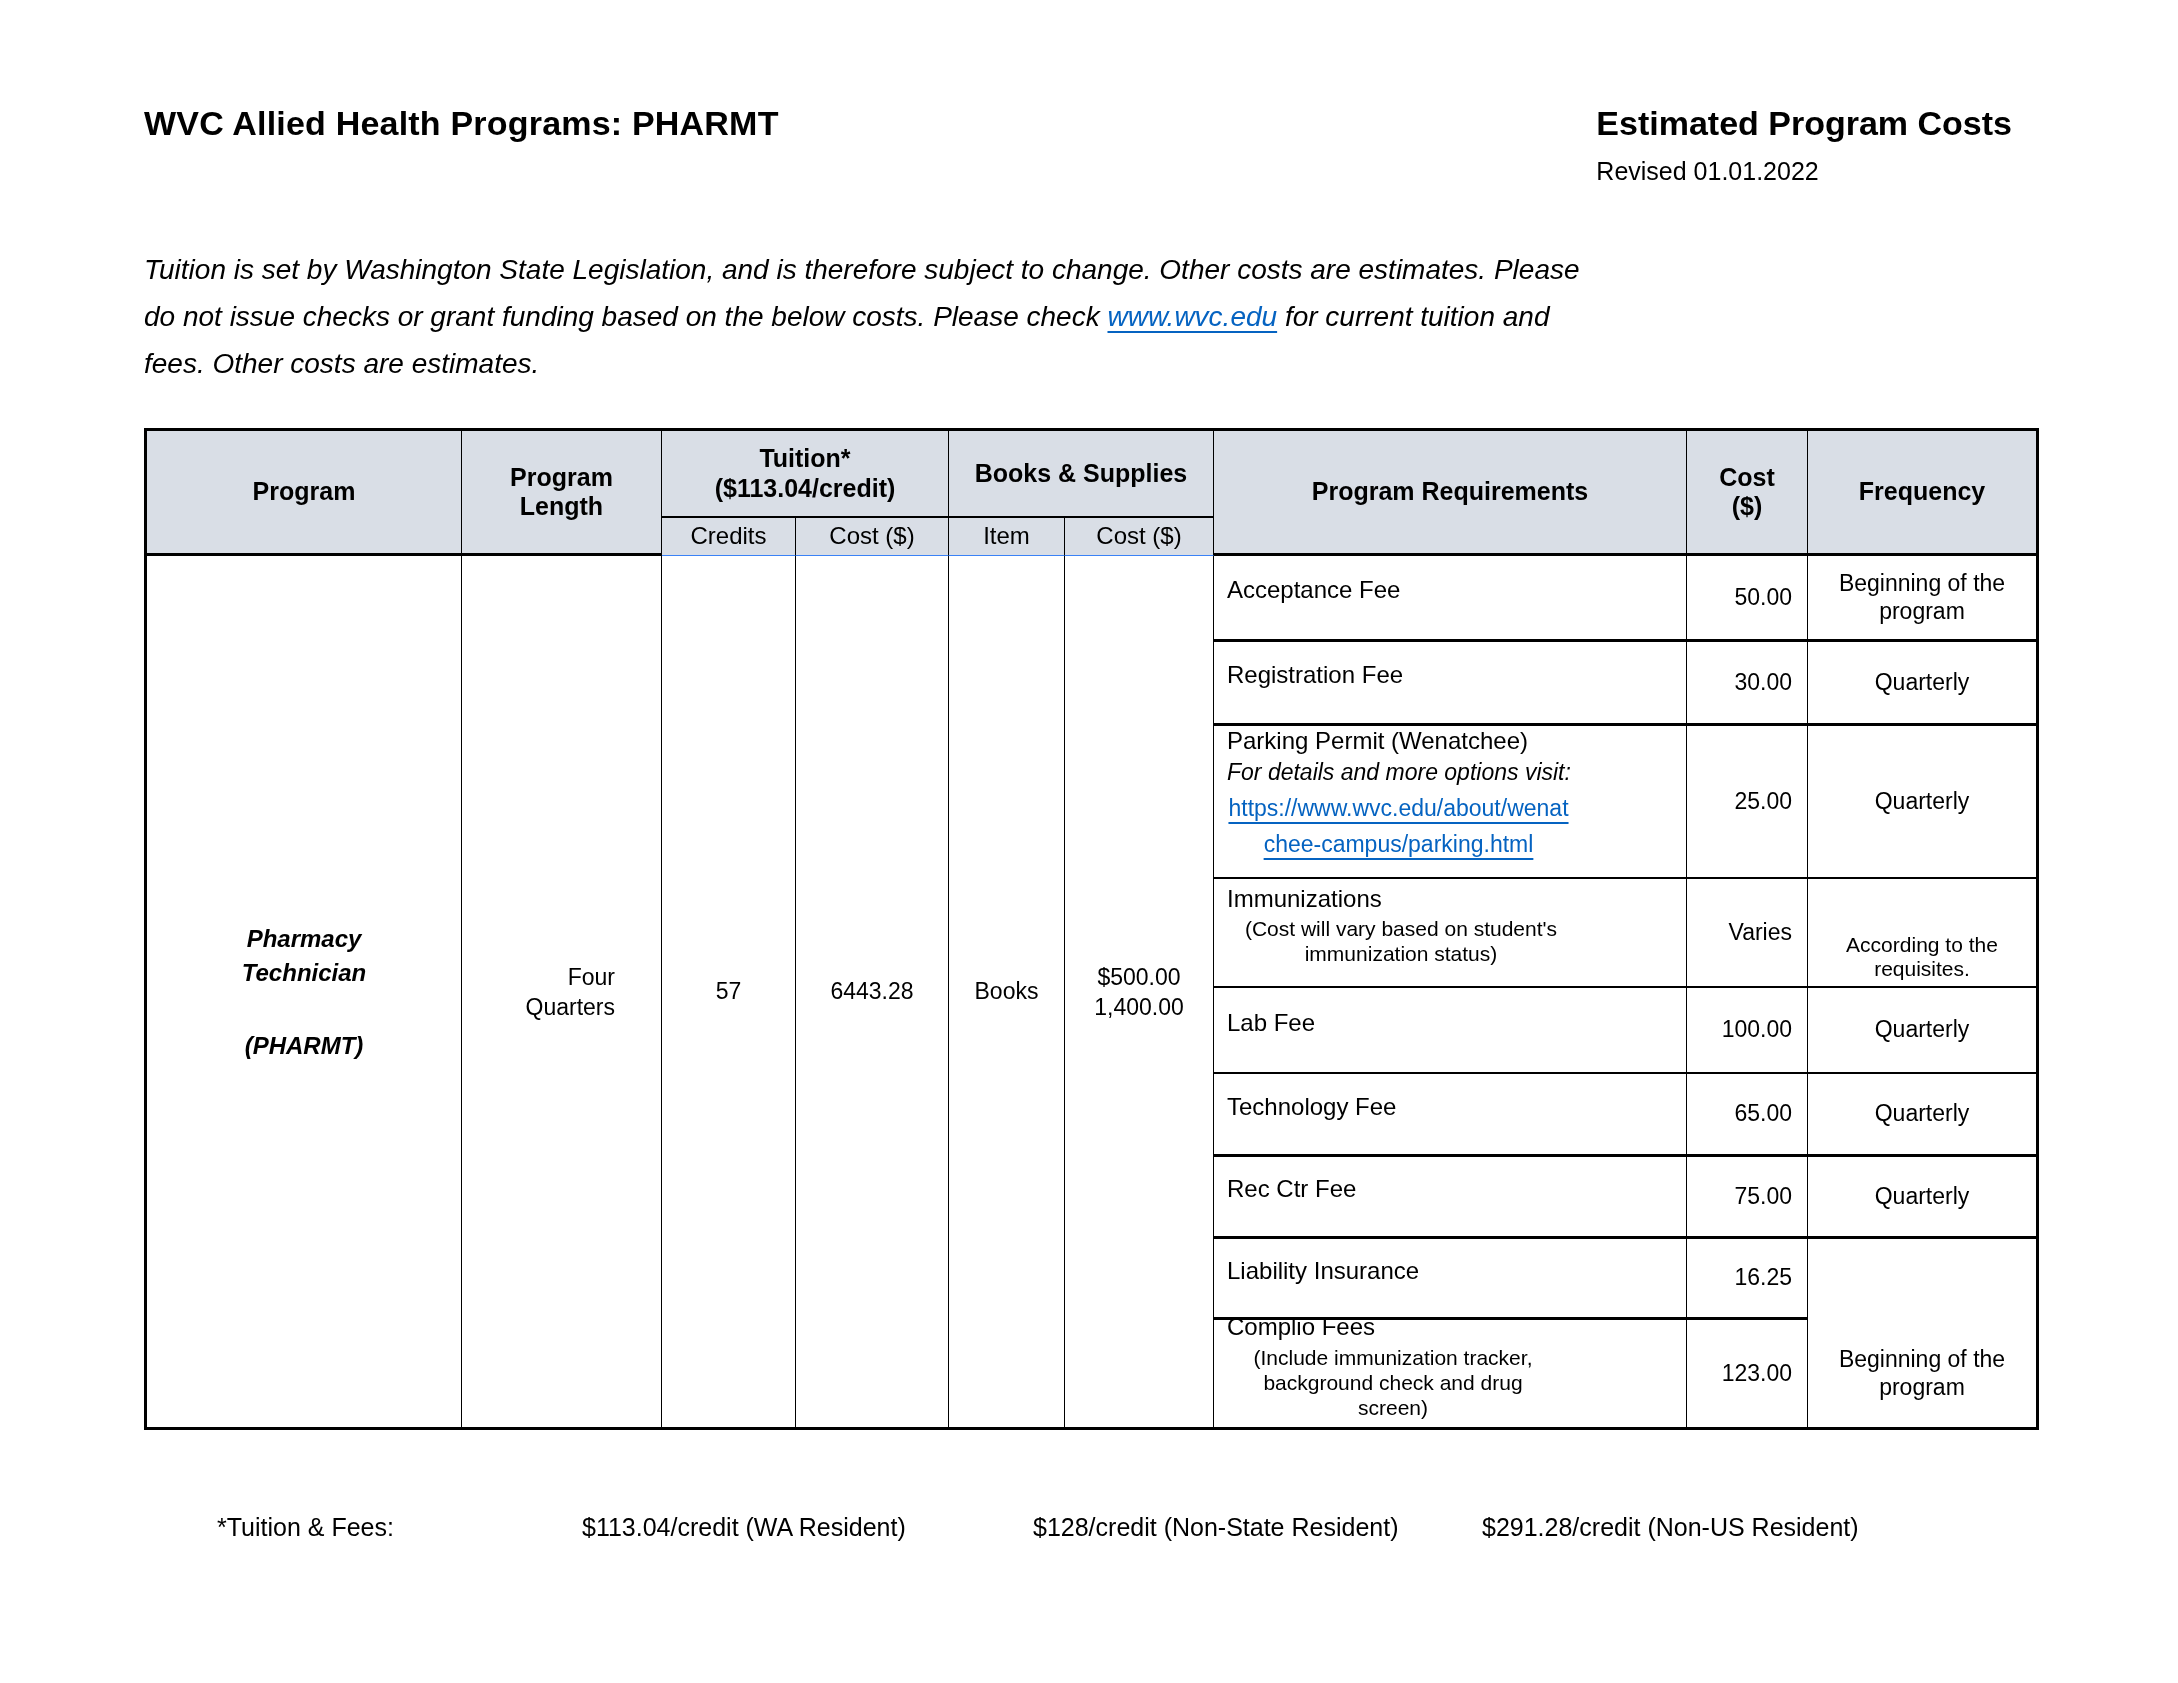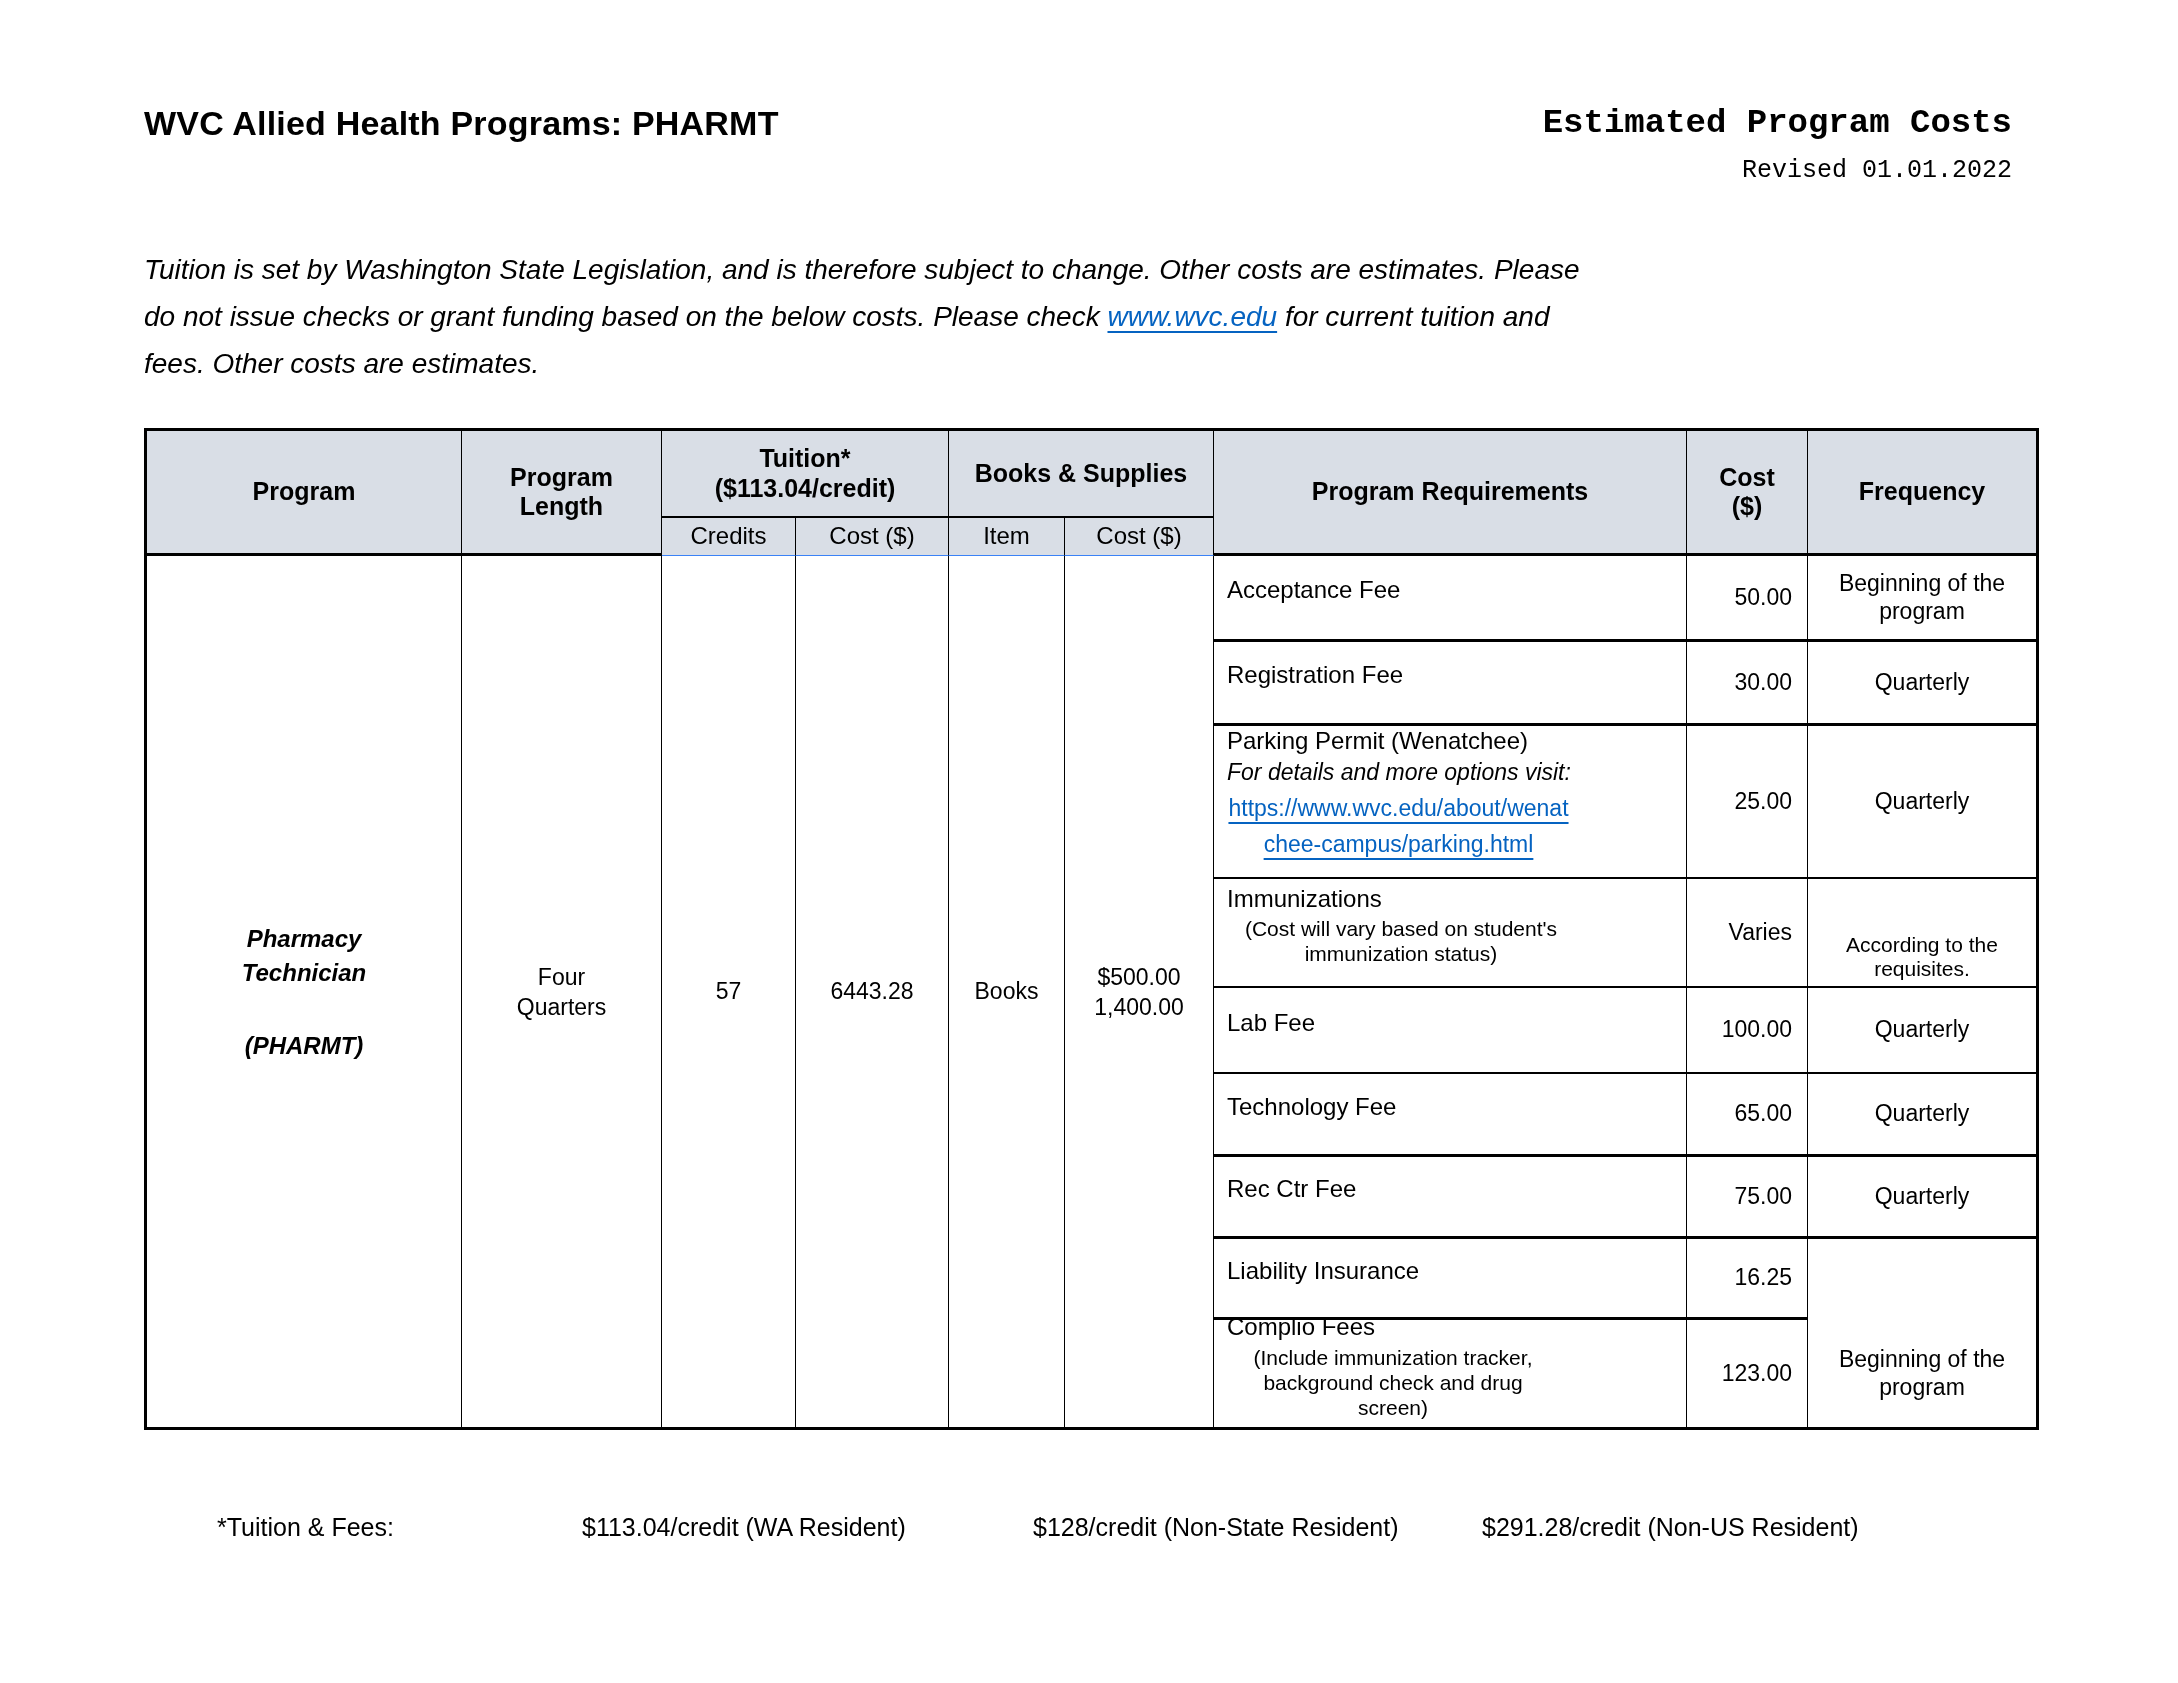--- a/index.html
+++ b/index.html
@@ -14,22 +14,21 @@
   .abs{position:absolute;}
 
   
   .title-left{
     left:144px;top:104px;
     font-size:34px;font-weight:bold;
     letter-spacing:0.2px;
   }
   .title-right-block{
     right:166px;top:104px;
-    text-align:right;
-    font-family:Liberation Mono, monospace;
+    text-align:left;
   }
   .title-right{
     font-size:34px;font-weight:bold;
   }
   .revised{
     font-size:25px;
     margin-top:14px;
   }
 
   
@@ -115,21 +114,21 @@
 
   .prog-name{
     font-weight:bold;font-style:italic;font-size:24px;
     line-height:34px;
     max-width:139px;
   }
   .prog-code{
     font-weight:bold;font-style:italic;font-size:24px;
     margin-top:42px;
   }
-  .length-cell{padding:0 46px;line-height:30px;}
+  .length-cell{padding:0 46px;line-height:30px;text-align:right;}
   .two-line{line-height:30px;}
 
   
   .footer{left:0;top:1513px;width:1858px;height:40px;font-size:25px;}
   .footer span{position:absolute;white-space:nowrap;}
   .f1{left:217px;}
   .f2{left:582px;}
   .f3{left:1033px;}
   .f4{left:1482px;}
 </style>

